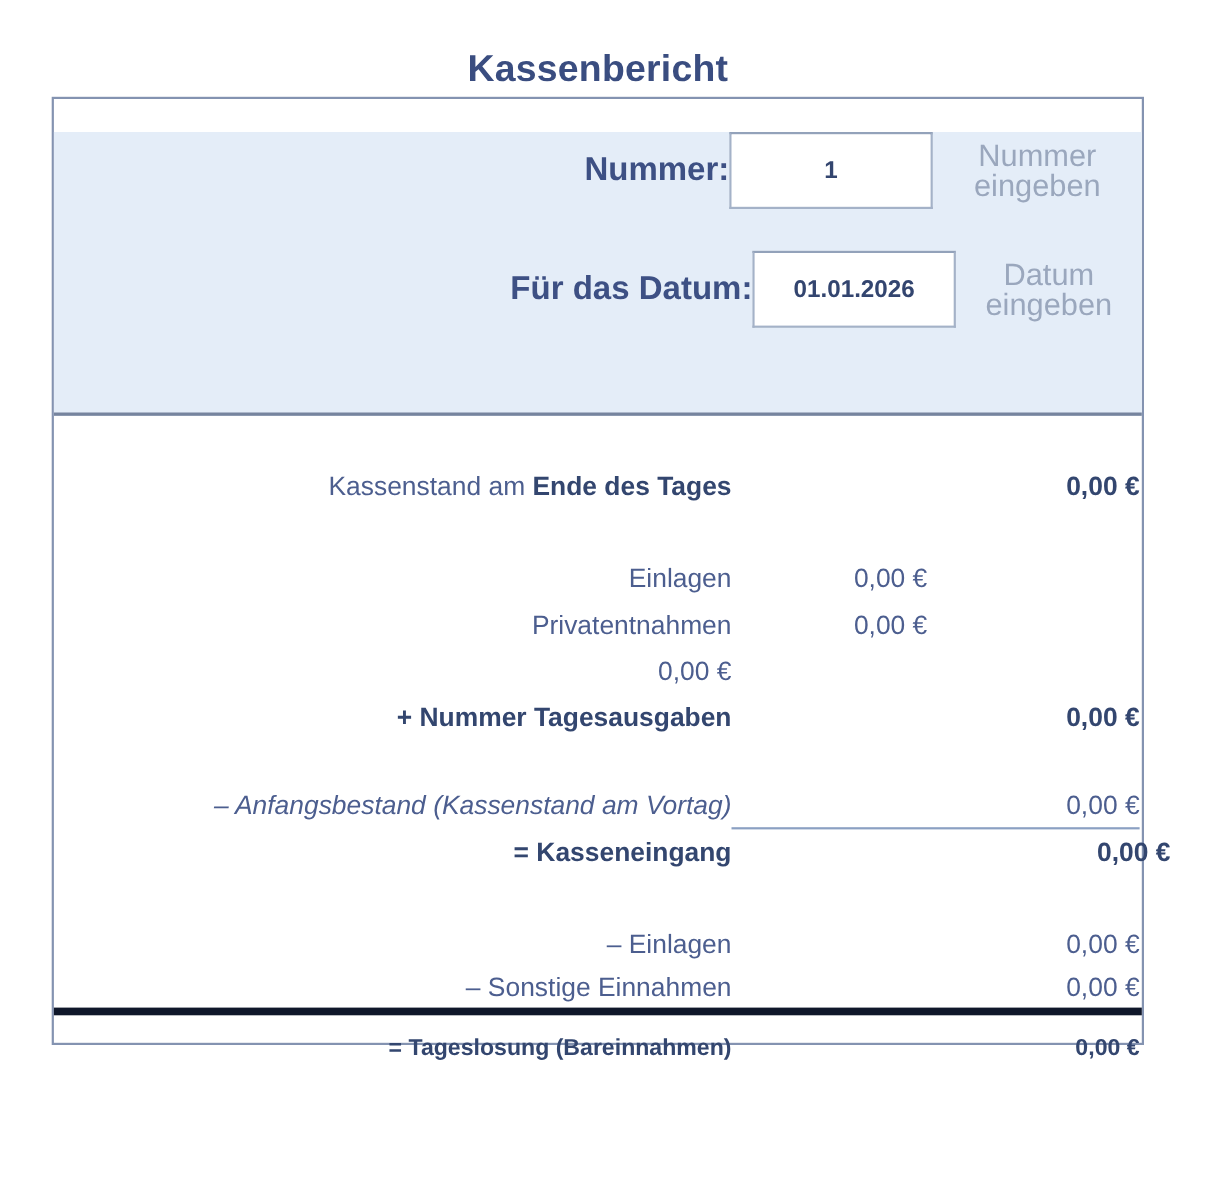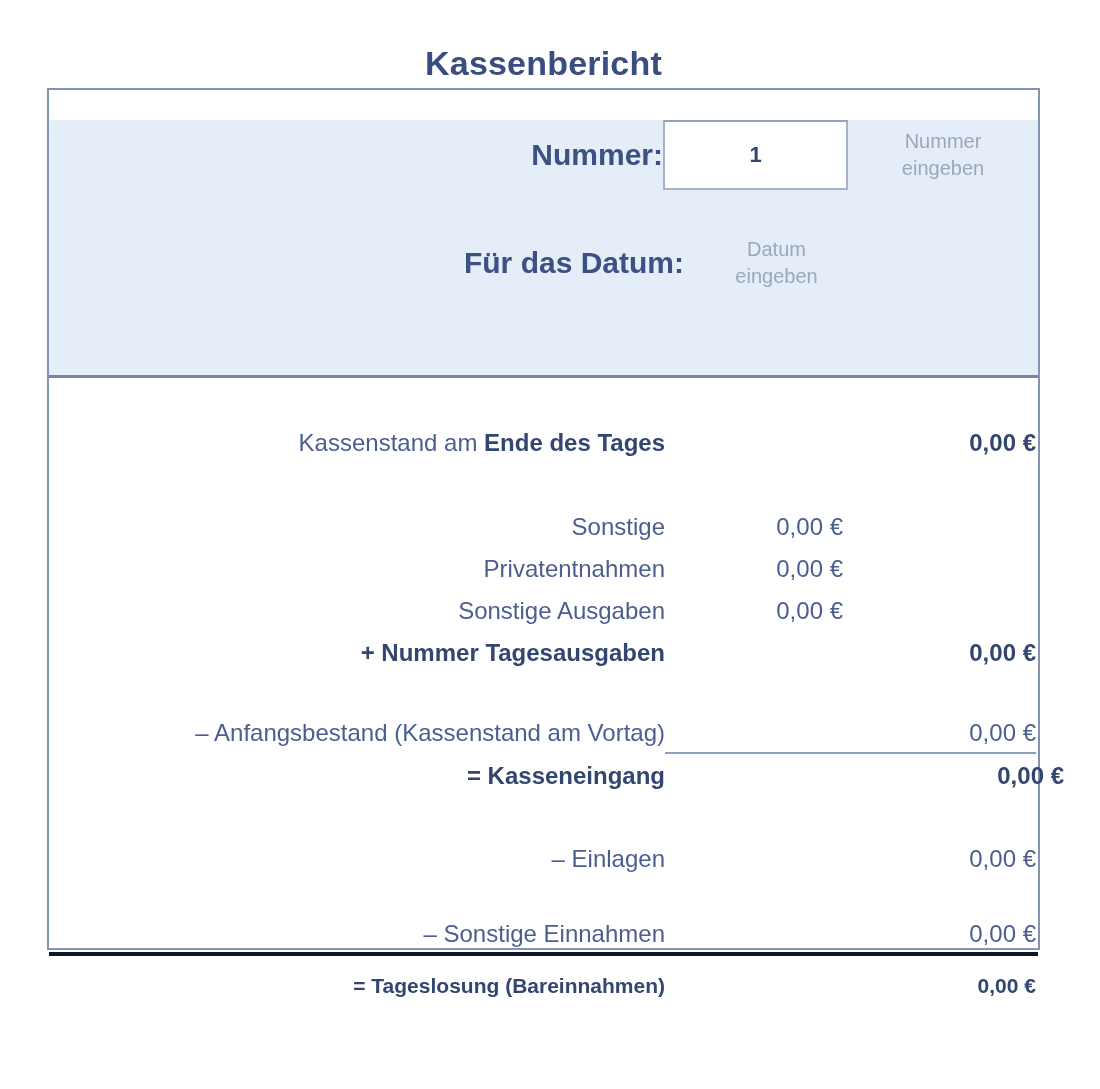--- a/index.html
+++ b/index.html
@@ -33,46 +33,46 @@
   .hdr-label{
     text-align:right;font-weight:bold;font-size:30px;color:#3d5084;
   }
   .input-box{
     height:70px;box-sizing:border-box;background:#ffffff;
     border:2px solid #a4b2c8;border-top-color:#93a2ba;
     display:flex;align-items:center;justify-content:center;
     font-weight:bold;font-size:22px;color:#33456f;
   }
   .hint{
-    text-align:center;font-size:20px;line-height:27px;color:#9aa7bd;
+    text-align:center;font-size:28px;line-height:27px;color:#9aa7bd;
   }
   .hint span{display:block;}
   
   .main{font-size:24px;}
   .row{
     display:grid;grid-template-columns:616px 178px 193px;
   }
   .c{text-align:right;white-space:nowrap;}
   .h42{height:42px;line-height:42px;}
-  .h39{height:39px;line-height:39px;}
-  .h36{height:36px;line-height:36px;margin-top:36px;}
+  .h39{height:39px;line-height:39px;font-style:italic;}
+  .h36{height:36px;line-height:36px;}
   .sp44{height:44px;}
   .sp42{height:42px;}
   .sp39{height:39px;}
   .sp41{height:41px;}
   .bold{font-weight:bold;color:#33466f;}
   .row-anfang{display:grid;grid-template-columns:616px 371px;}
   .row-anfang .uline{
     text-align:right;border-bottom:2px solid #8ba0c2;
     height:39px;line-height:39px;box-sizing:content-box;white-space:nowrap;
   }
   .row-kein{margin-top:1px;gap:14px;}
   
   .footer{
-    border-top:4px solid #0f172a;height:60px;
+    border-top:7px solid #0f172a;height:60px;
     display:grid;grid-template-columns:616px 178px 193px;
     align-items:center;line-height:60px;font-size:21px;
   }
 </style>
 </head>
 <body>
 
 <div class="title">Kassenbericht</div>
 
 <div class="box">
@@ -81,50 +81,50 @@
     <div class="hdr-row first">
       <div class="hdr-label">Nummer:</div>
       <div class="input-box">1</div>
       <div class="hint">
         <span>Nummer</span>
         <span>eingeben</span>
       </div>
     </div>
     <div class="hdr-row second">
       <div class="hdr-label">Für das Datum:</div>
+      <div class="input-box">01.01.2026</div>
       <div class="hint">
         <span>Datum</span>
         <span>eingeben</span>
       </div>
     </div>
   </div>
 
   <div class="main">
     <div class="sp44"></div>
 
     <div class="row h42">
       <div class="c"><span>Kassenstand am </span><span class="bold">Ende des Tages</span></div>
       <div class="c"></div>
       <div class="c bold">0,00 €</div>
     </div>
 
     <div class="sp42"></div>
 
     <div class="row h42">
-      <div class="c">Sonstige</div>
+      <div class="c">Einlagen</div>
       <div class="c">0,00 €</div>
       <div class="c"></div>
     </div>
     <div class="row h42">
       <div class="c">Privatentnahmen</div>
       <div class="c">0,00 €</div>
       <div class="c"></div>
     </div>
     <div class="row h42">
-      <div class="c">Sonstige Ausgaben</div>
       <div class="c">0,00 €</div>
       <div class="c"></div>
     </div>
 
     <div class="row h42">
       <div class="c bold">+ Nummer Tagesausgaben</div>
       <div class="c"></div>
       <div class="c bold">0,00 €</div>
     </div>
 

